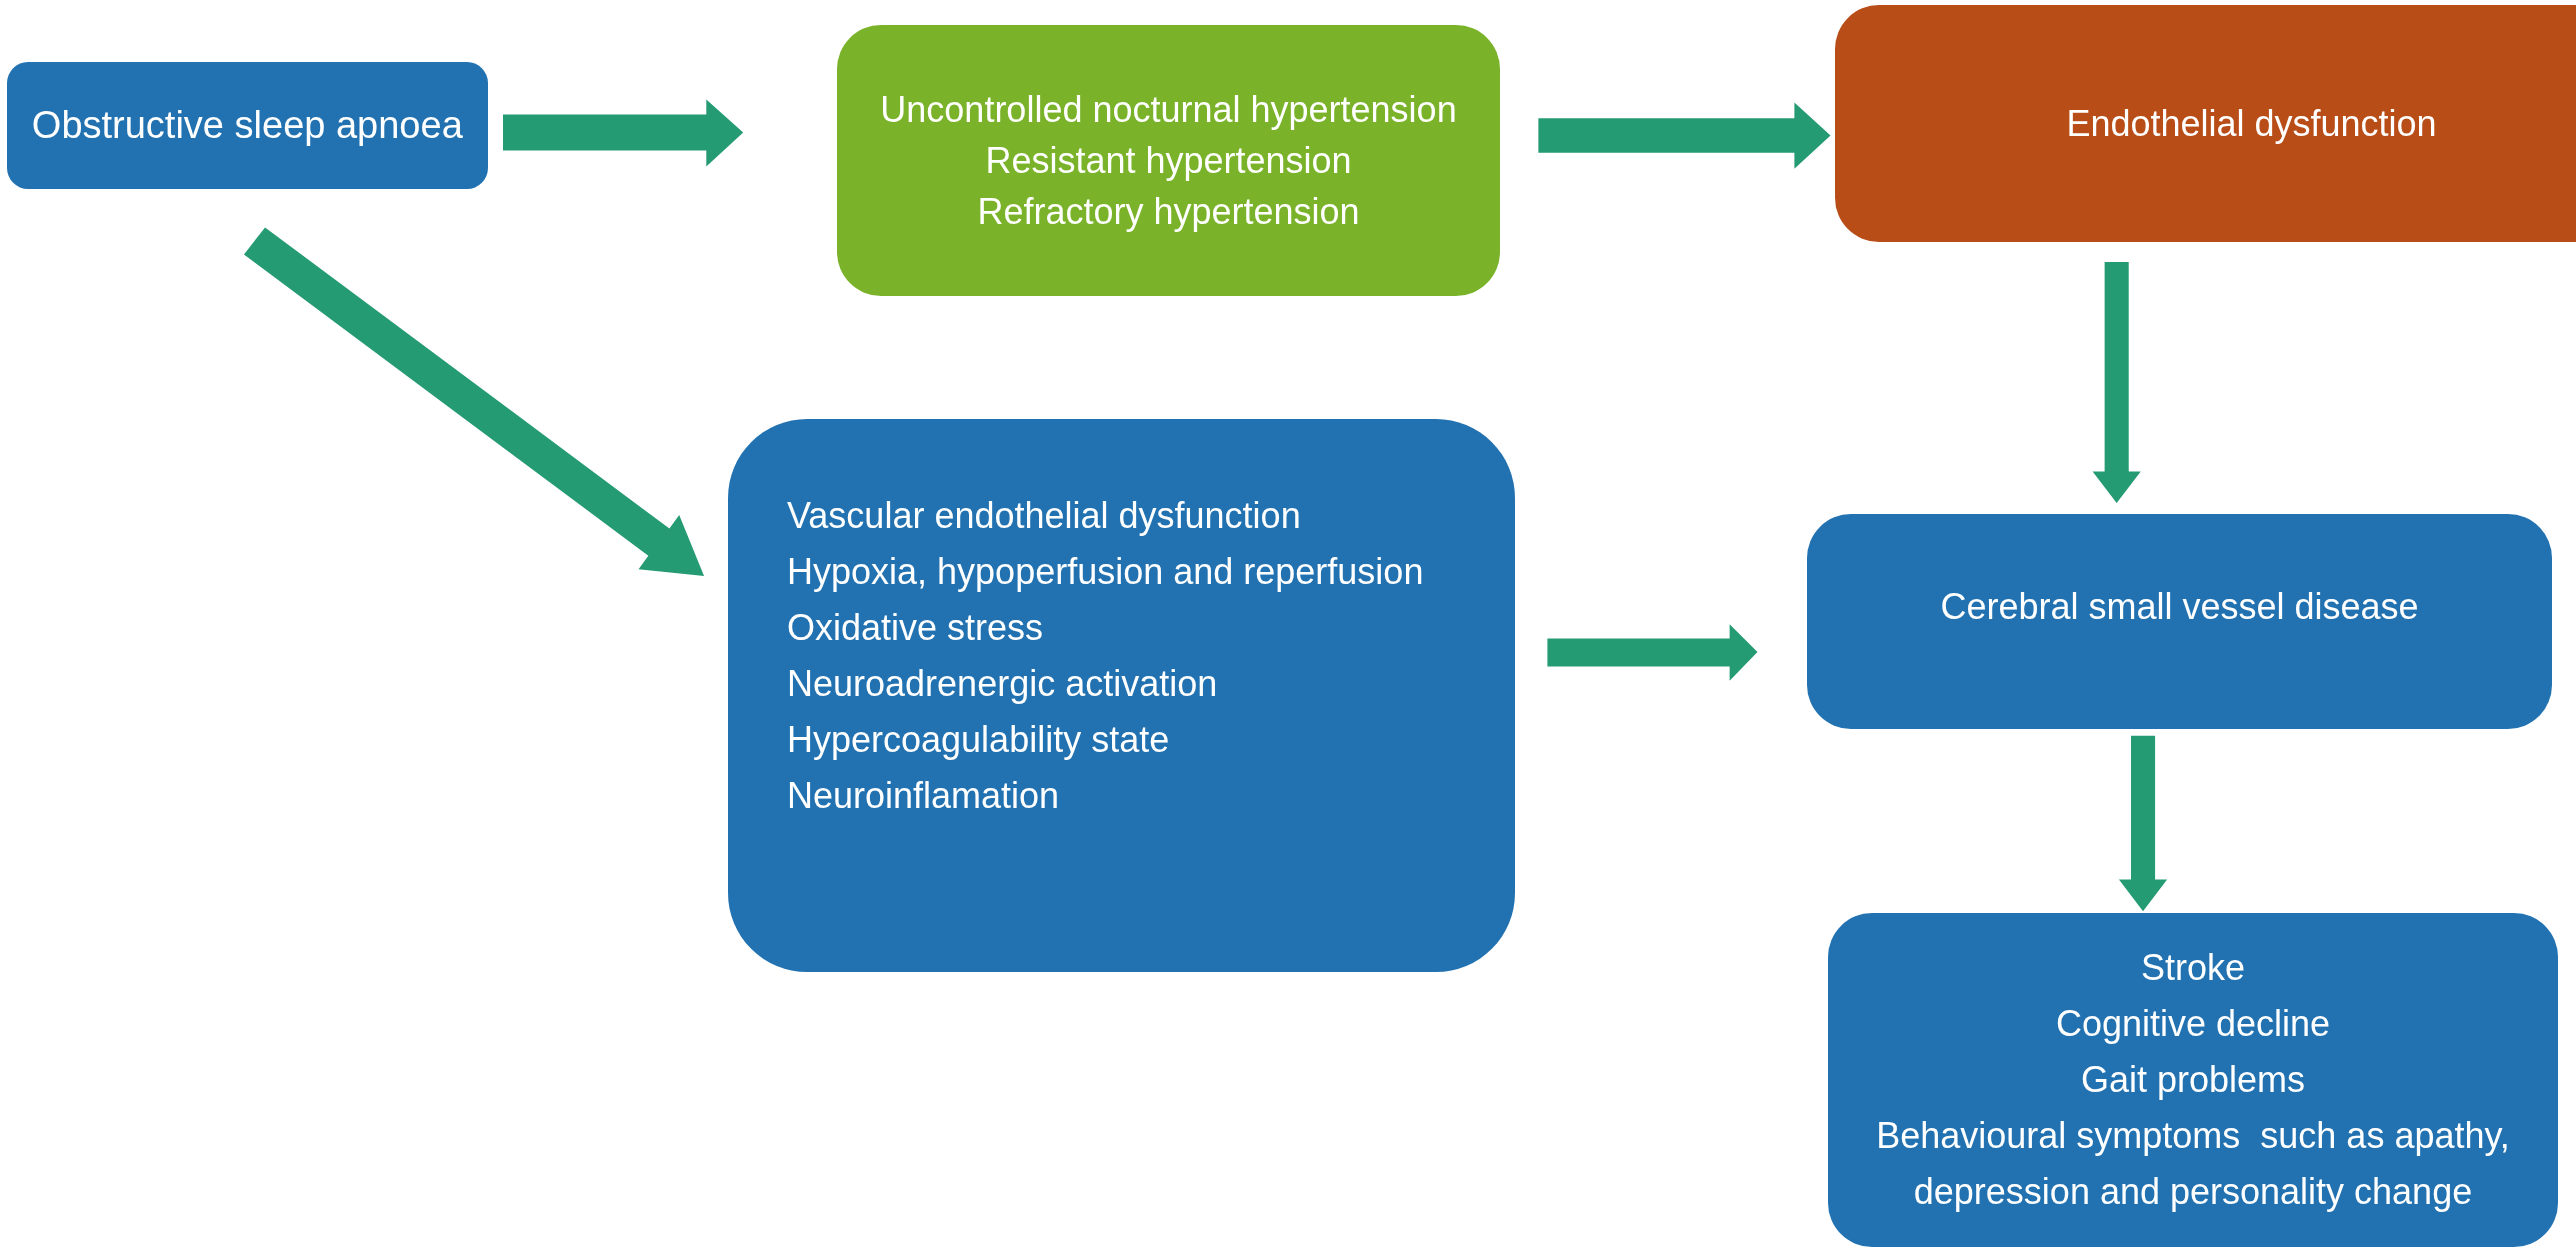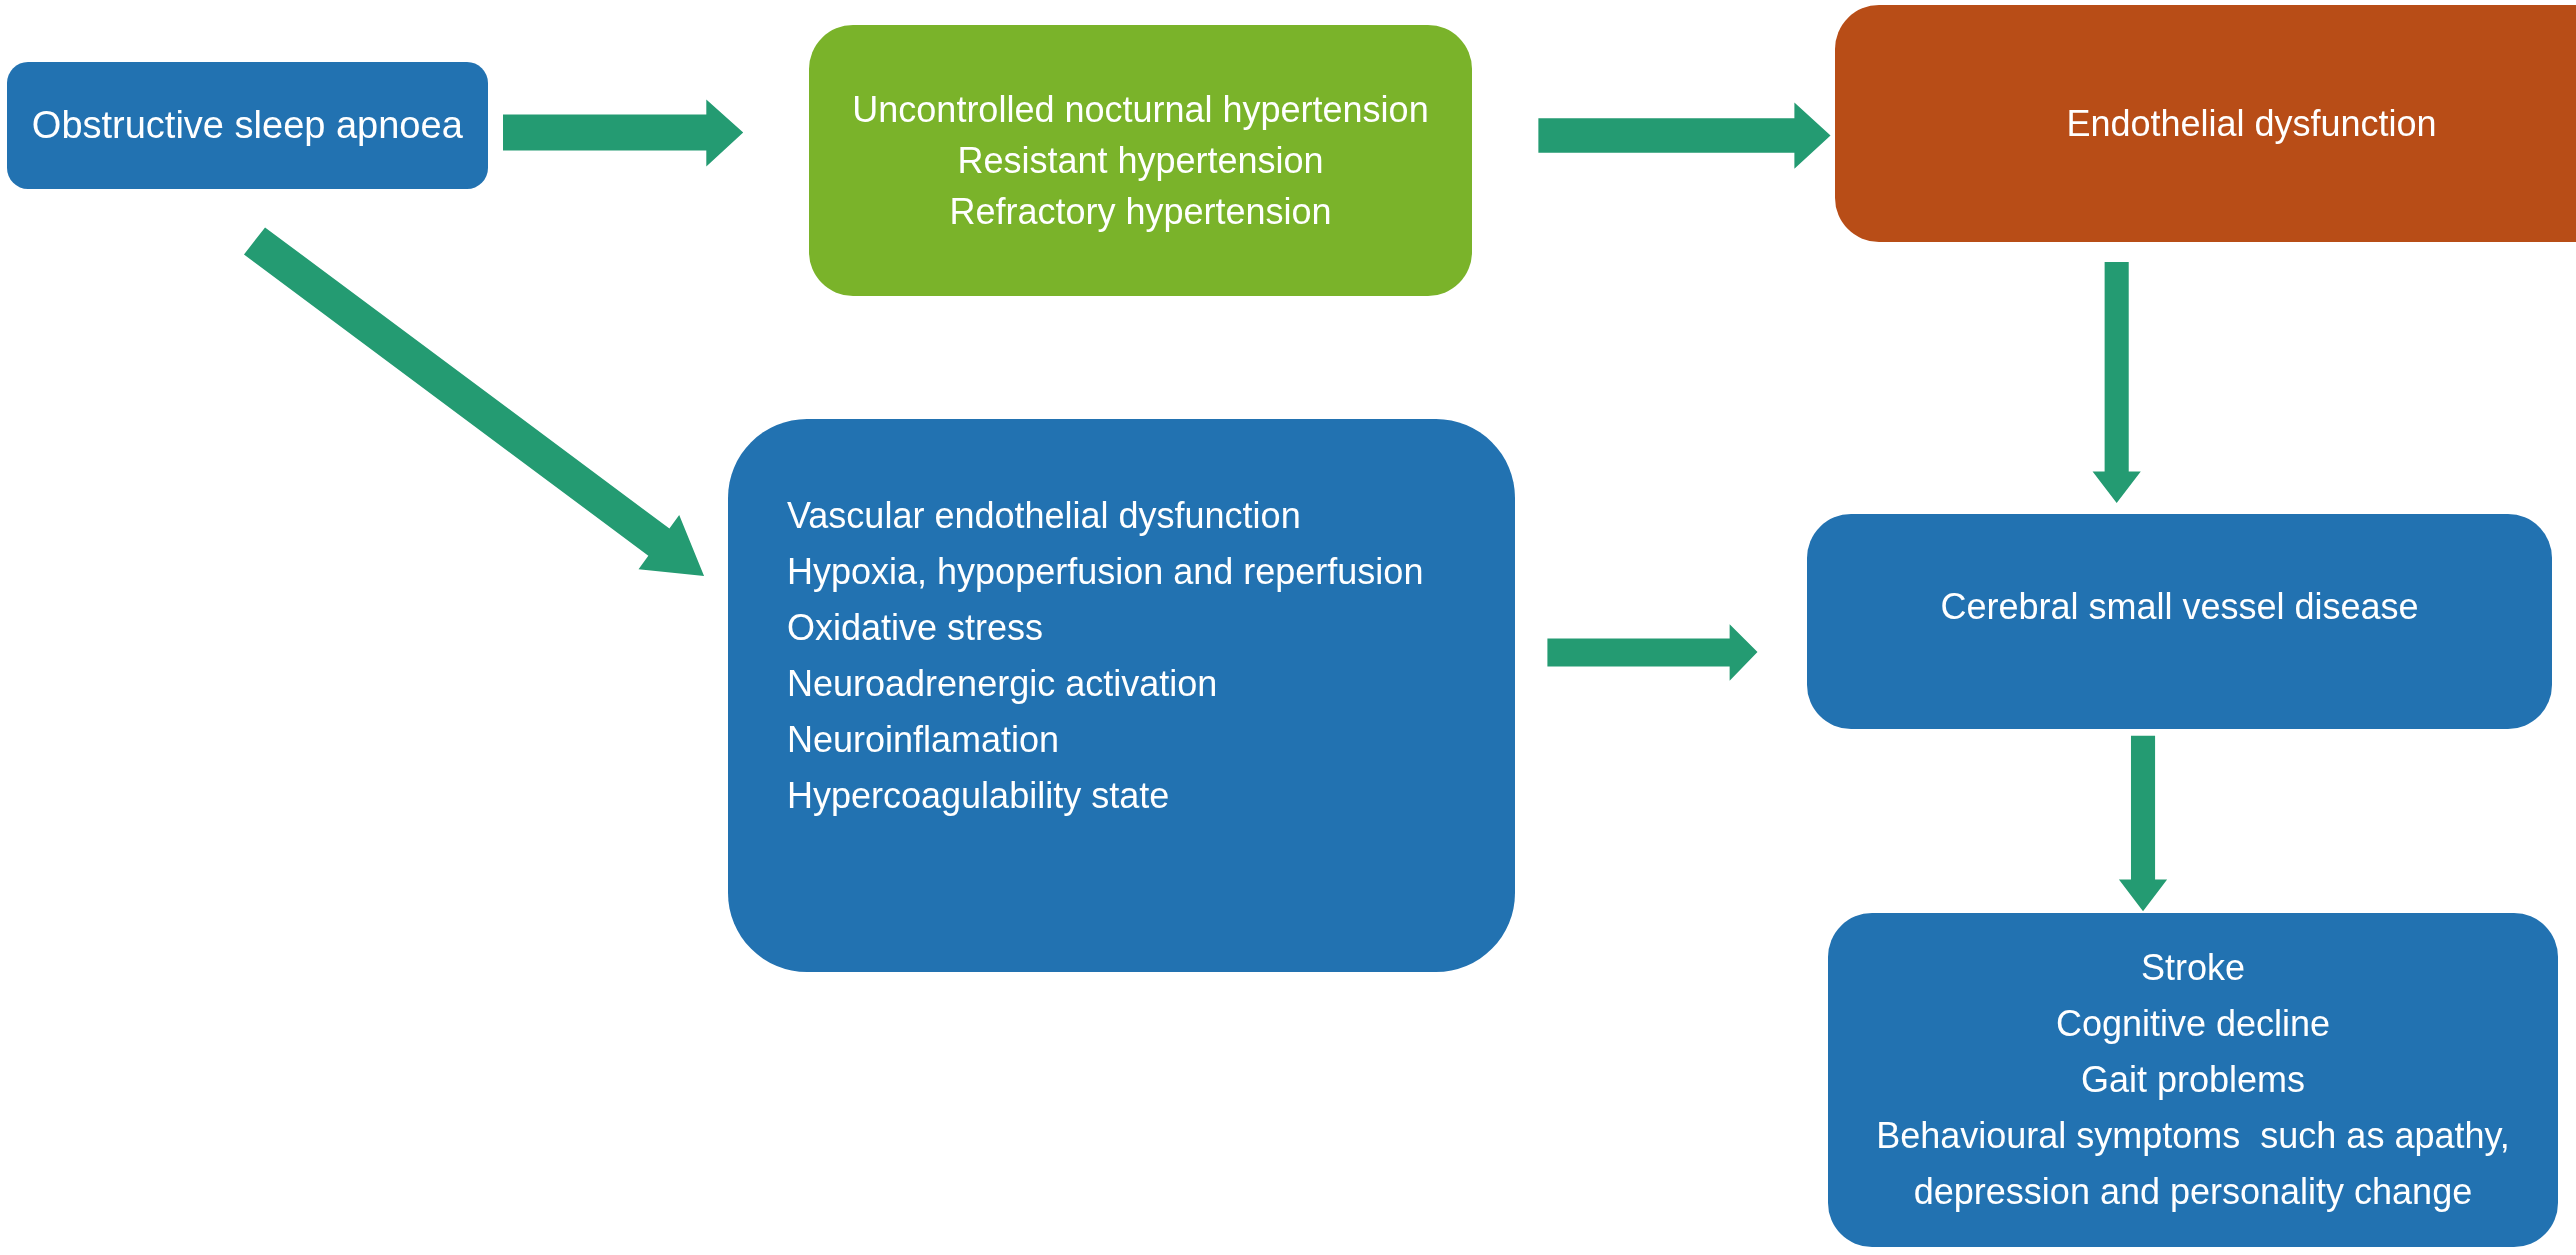--- a/index.html
+++ b/index.html
@@ -29,21 +29,21 @@
     flex-direction: column;
     justify-content: center;
     align-items: center;
     text-align: center;
     color: var(--node-text, #ffffff);
     font-size: 36px;
     line-height: 56px;
   }
   .node .line { white-space: pre; }
   .fill-blue   { background: var(--node-blue, #2272b1); }
-  .fill-green  { background: var(--node-green, #7ab32a); }
+  .fill-green  { background: var(--node-green, #7ab32a); margin-left: 28px; }
   .fill-orange { background: var(--node-orange, #b84d17); }
 
   #node-osa {
     left: 6.8px; top: 62px; width: 481px; height: 127px;
     border-radius: 21px; line-height: 45px; font-size: 38px;
   }
   #node-hypertension {
     left: 809px; top: 25px; width: 663px; height: 271px;
     border-radius: 44px; line-height: 51px;
   }
@@ -92,22 +92,22 @@
 
   <div class="node fill-orange" id="node-brain-activation">
     <div class="line">Endothelial dysfunction</div>
   </div>
 
   <div class="node fill-blue" id="node-mechanisms">
     <div class="line">Vascular endothelial dysfunction</div>
     <div class="line">Hypoxia, hypoperfusion and reperfusion</div>
     <div class="line">Oxidative stress</div>
     <div class="line">Neuroadrenergic activation</div>
+    <div class="line">Hypercoagulability state</div>
     <div class="line">Neuroinflamation</div>
-    <div class="line">Hypercoagulability state</div>
   </div>
 
   <div class="node fill-blue" id="node-csvd">
     <div class="line">Cerebral small vessel disease</div>
   </div>
 
   <div class="node fill-blue" id="node-outcomes">
     <div class="line">Stroke</div>
     <div class="line">Cognitive decline</div>
     <div class="line">Gait problems</div>

